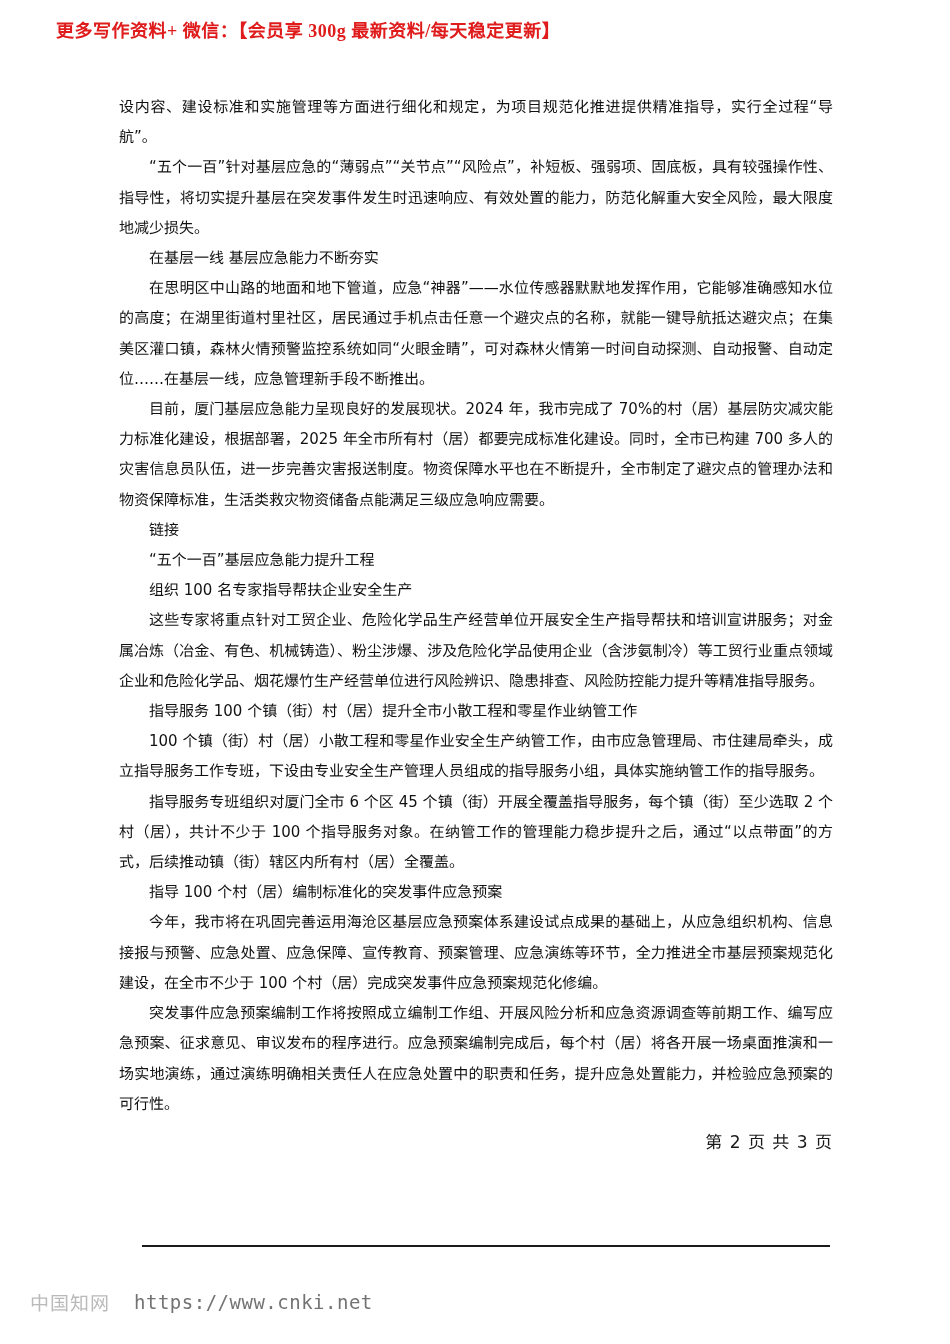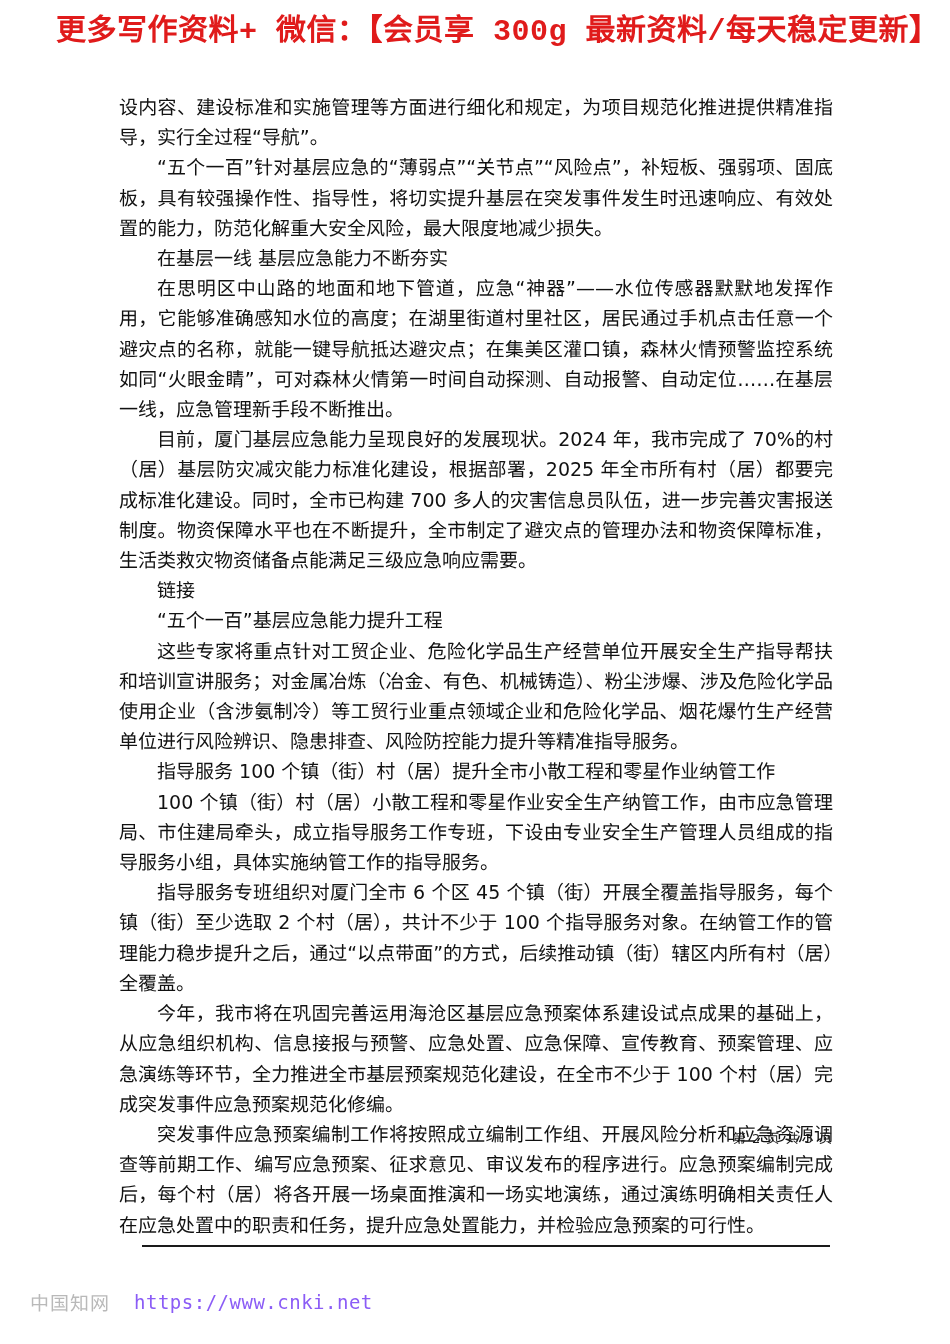--- a/index.html
+++ b/index.html
@@ -21,37 +21,37 @@
     position: absolute;
     left: 56px;
     top: 12px;
     width: 840px;
     height: 40px;
     display: flex;
     align-items: center;
   }
   .promo-text {
     color: #e01b1b;
-    font-size: 30px;
+    font-size: 18px;
     font-weight: bold;
     letter-spacing: 0.5px;
     line-height: 1.2;
     white-space: nowrap;
-    font-family: Liberation Mono, monospace;
+    font-family: Liberation Serif, serif;
   }
 
   
   .doc-body {
     position: absolute;
     left: 119px;
     top: 92px;
     width: 714px;
   }
   .para {
-    font-size: 19px;
+    font-size: 15px;
     line-height: 30.2px;
     color: #111111;
     text-align: justify;
     text-justify: inter-ideograph;
     margin: 0;
     font-family: "DejaVu Sans", "Liberation Sans", sans-serif;
     word-break: break-all;
   }
   .para.indent {
     text-indent: 2em;
@@ -66,21 +66,21 @@
 
   
   .page-footer {
     position: absolute;
     left: 119px;
     top: 1128px;
     width: 714px;
     text-align: right;
   }
   .page-footer-text {
-    font-size: 13px;
+    font-size: 17px;
     color: #1a1a1a;
     letter-spacing: 1px;
     font-family: "DejaVu Sans", "Liberation Sans", sans-serif;
   }
 
   
   .footer-divider {
     position: absolute;
     left: 142px;
     top: 1245px;
@@ -101,45 +101,47 @@
   }
   .watermark-brand {
     font-size: 19px;
     color: #b9b9b9;
     letter-spacing: 1px;
     font-family: "DejaVu Serif", "Liberation Serif", serif;
     white-space: nowrap;
   }
   .watermark-url {
     font-size: 19px;
-    color: #8b5cf6;
+    color: #737373;
     letter-spacing: 0.5px;
     font-family: "DejaVu Sans Mono", "Liberation Mono", monospace;
     white-space: nowrap;
   }
 </style>
 </head>
 <body>
 
 <div class="promo-banner">
   <span class="promo-text">更多写作资料+ 微信：【会员享 300g 最新资料/每天稳定更新】</span>
 </div>
 
 <div class="doc-body">
   <p class="para noindent">设内容、建设标准和实施管理等方面进行细化和规定，为项目规范化推进提供精准指导，实行全过程“导航”。</p>
   <p class="para indent">“五个一百”针对基层应急的“薄弱点”“关节点”“风险点”，补短板、强弱项、固底板，具有较强操作性、指导性，将切实提升基层在突发事件发生时迅速响应、有效处置的能力，防范化解重大安全风险，最大限度地减少损失。</p>
   <p class="para heading-line">在基层一线 基层应急能力不断夯实</p>
   <p class="para indent">在思明区中山路的地面和地下管道，应急“神器”——水位传感器默默地发挥作用，它能够准确感知水位的高度；在湖里街道村里社区，居民通过手机点击任意一个避灾点的名称，就能一键导航抵达避灾点；在集美区灌口镇，森林火情预警监控系统如同“火眼金睛”，可对森林火情第一时间自动探测、自动报警、自动定位……在基层一线，应急管理新手段不断推出。</p>
   <p class="para indent">目前，厦门基层应急能力呈现良好的发展现状。2024 年，我市完成了 70%的村（居）基层防灾减灾能力标准化建设，根据部署，2025 年全市所有村（居）都要完成标准化建设。同时，全市已构建 700 多人的灾害信息员队伍，进一步完善灾害报送制度。物资保障水平也在不断提升，全市制定了避灾点的管理办法和物资保障标准，生活类救灾物资储备点能满足三级应急响应需要。</p>
   <p class="para heading-line">链接</p>
   <p class="para heading-line">“五个一百”基层应急能力提升工程</p>
+  <p class="para heading-line">组织 100 名专家指导帮扶企业安全生产</p>
   <p class="para indent">这些专家将重点针对工贸企业、危险化学品生产经营单位开展安全生产指导帮扶和培训宣讲服务；对金属冶炼（冶金、有色、机械铸造）、粉尘涉爆、涉及危险化学品使用企业（含涉氨制冷）等工贸行业重点领域企业和危险化学品、烟花爆竹生产经营单位进行风险辨识、隐患排查、风险防控能力提升等精准指导服务。</p>
   <p class="para heading-line">指导服务 100 个镇（街）村（居）提升全市小散工程和零星作业纳管工作</p>
   <p class="para indent">100 个镇（街）村（居）小散工程和零星作业安全生产纳管工作，由市应急管理局、市住建局牵头，成立指导服务工作专班，下设由专业安全生产管理人员组成的指导服务小组，具体实施纳管工作的指导服务。</p>
   <p class="para indent">指导服务专班组织对厦门全市 6 个区 45 个镇（街）开展全覆盖指导服务，每个镇（街）至少选取 2 个村（居），共计不少于 100 个指导服务对象。在纳管工作的管理能力稳步提升之后，通过“以点带面”的方式，后续推动镇（街）辖区内所有村（居）全覆盖。</p>
+  <p class="para heading-line">指导 100 个村（居）编制标准化的突发事件应急预案</p>
   <p class="para indent">今年，我市将在巩固完善运用海沧区基层应急预案体系建设试点成果的基础上，从应急组织机构、信息接报与预警、应急处置、应急保障、宣传教育、预案管理、应急演练等环节，全力推进全市基层预案规范化建设，在全市不少于 100 个村（居）完成突发事件应急预案规范化修编。</p>
   <p class="para indent">突发事件应急预案编制工作将按照成立编制工作组、开展风险分析和应急资源调查等前期工作、编写应急预案、征求意见、审议发布的程序进行。应急预案编制完成后，每个村（居）将各开展一场桌面推演和一场实地演练，通过演练明确相关责任人在应急处置中的职责和任务，提升应急处置能力，并检验应急预案的可行性。</p>
 
 </div>
 
 <div class="page-footer">
   <span class="page-footer-text">第 2 页 共 3 页</span>
 </div>
 
 <div class="footer-divider"></div>

